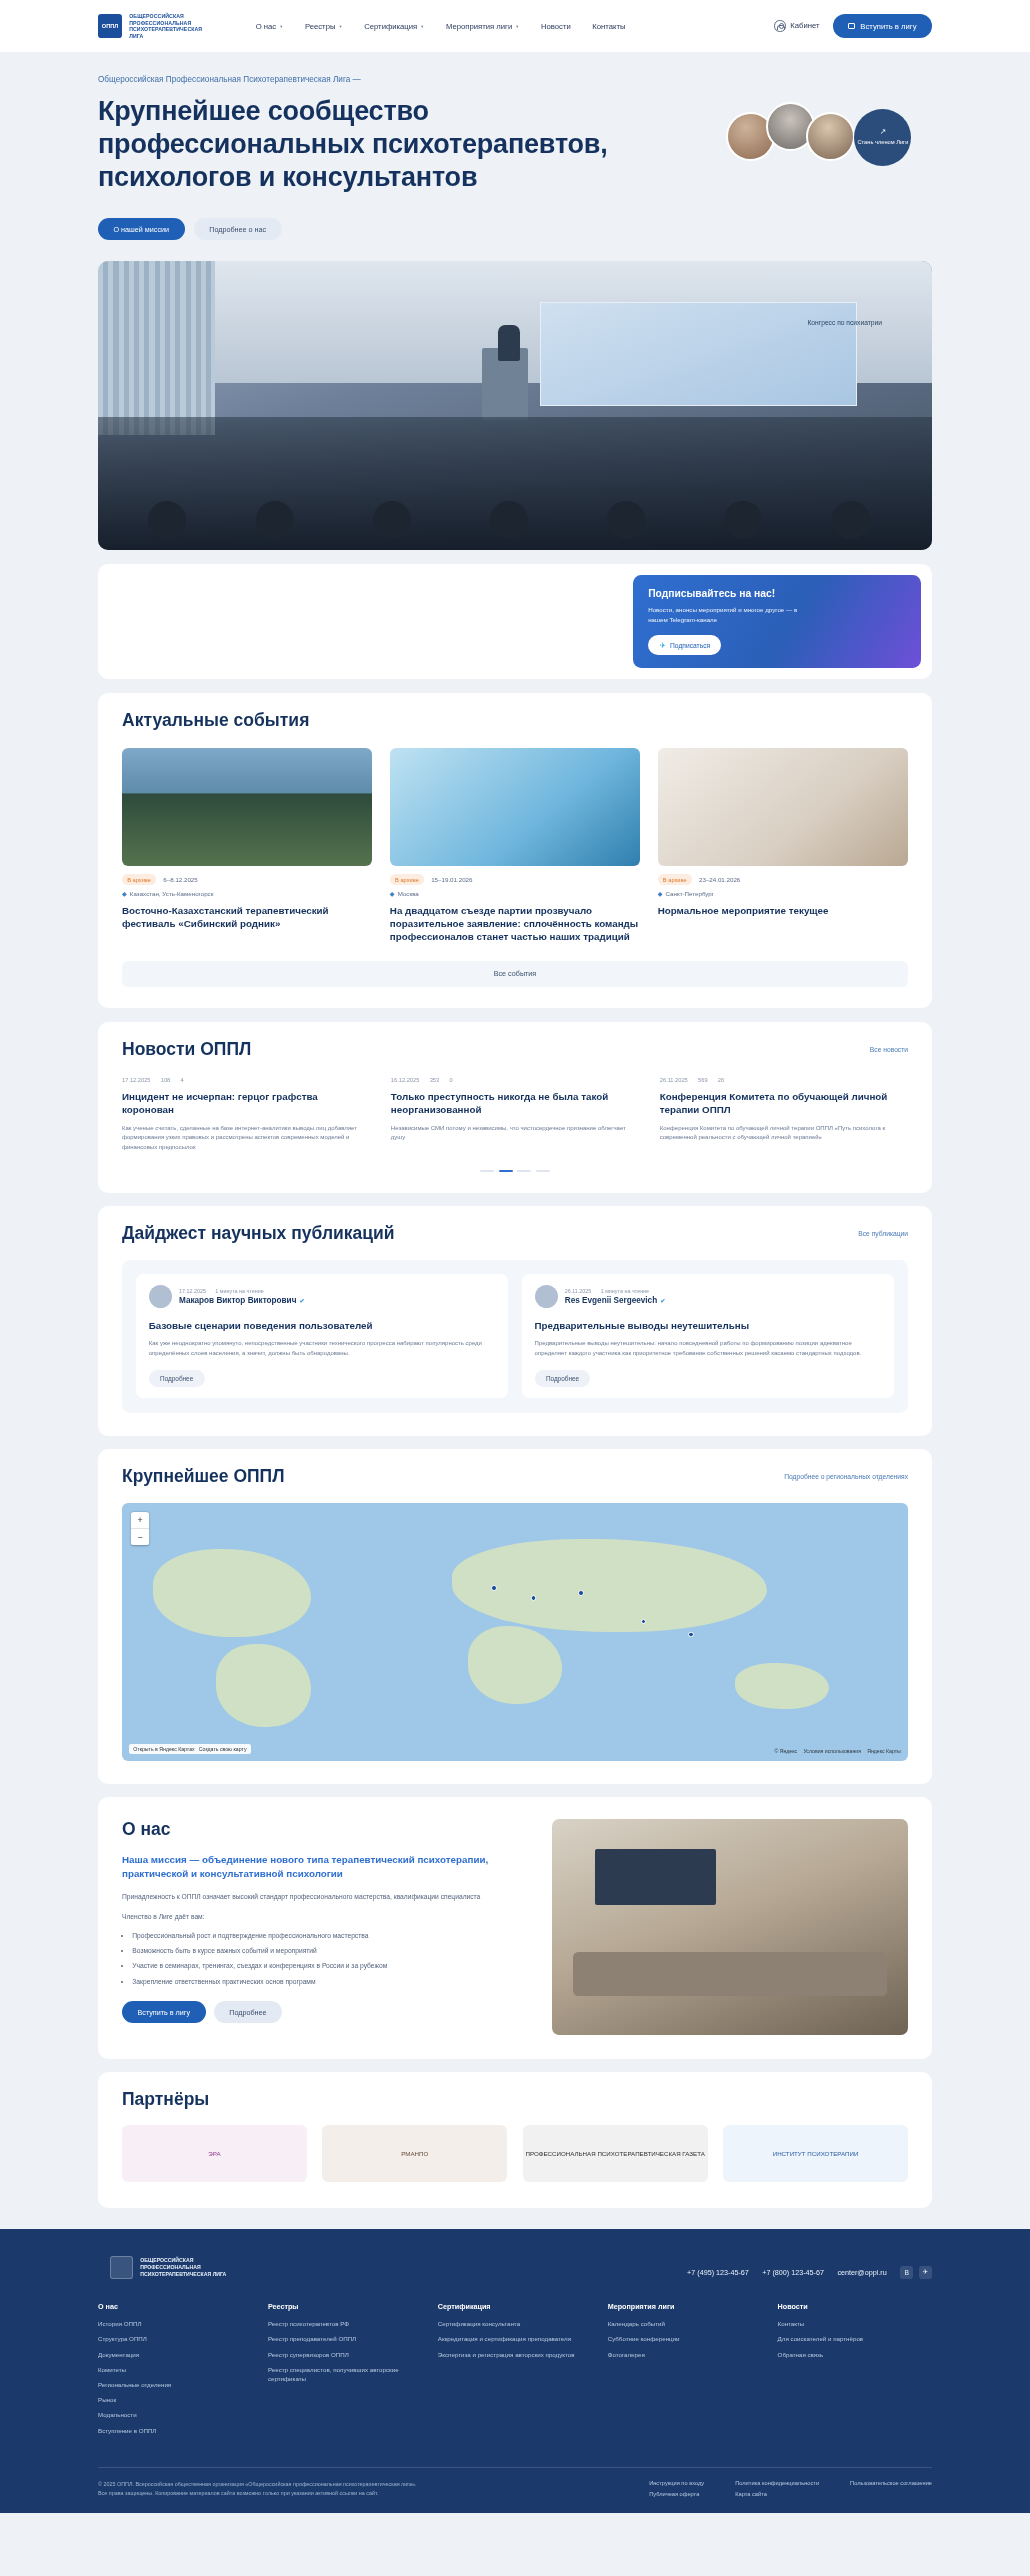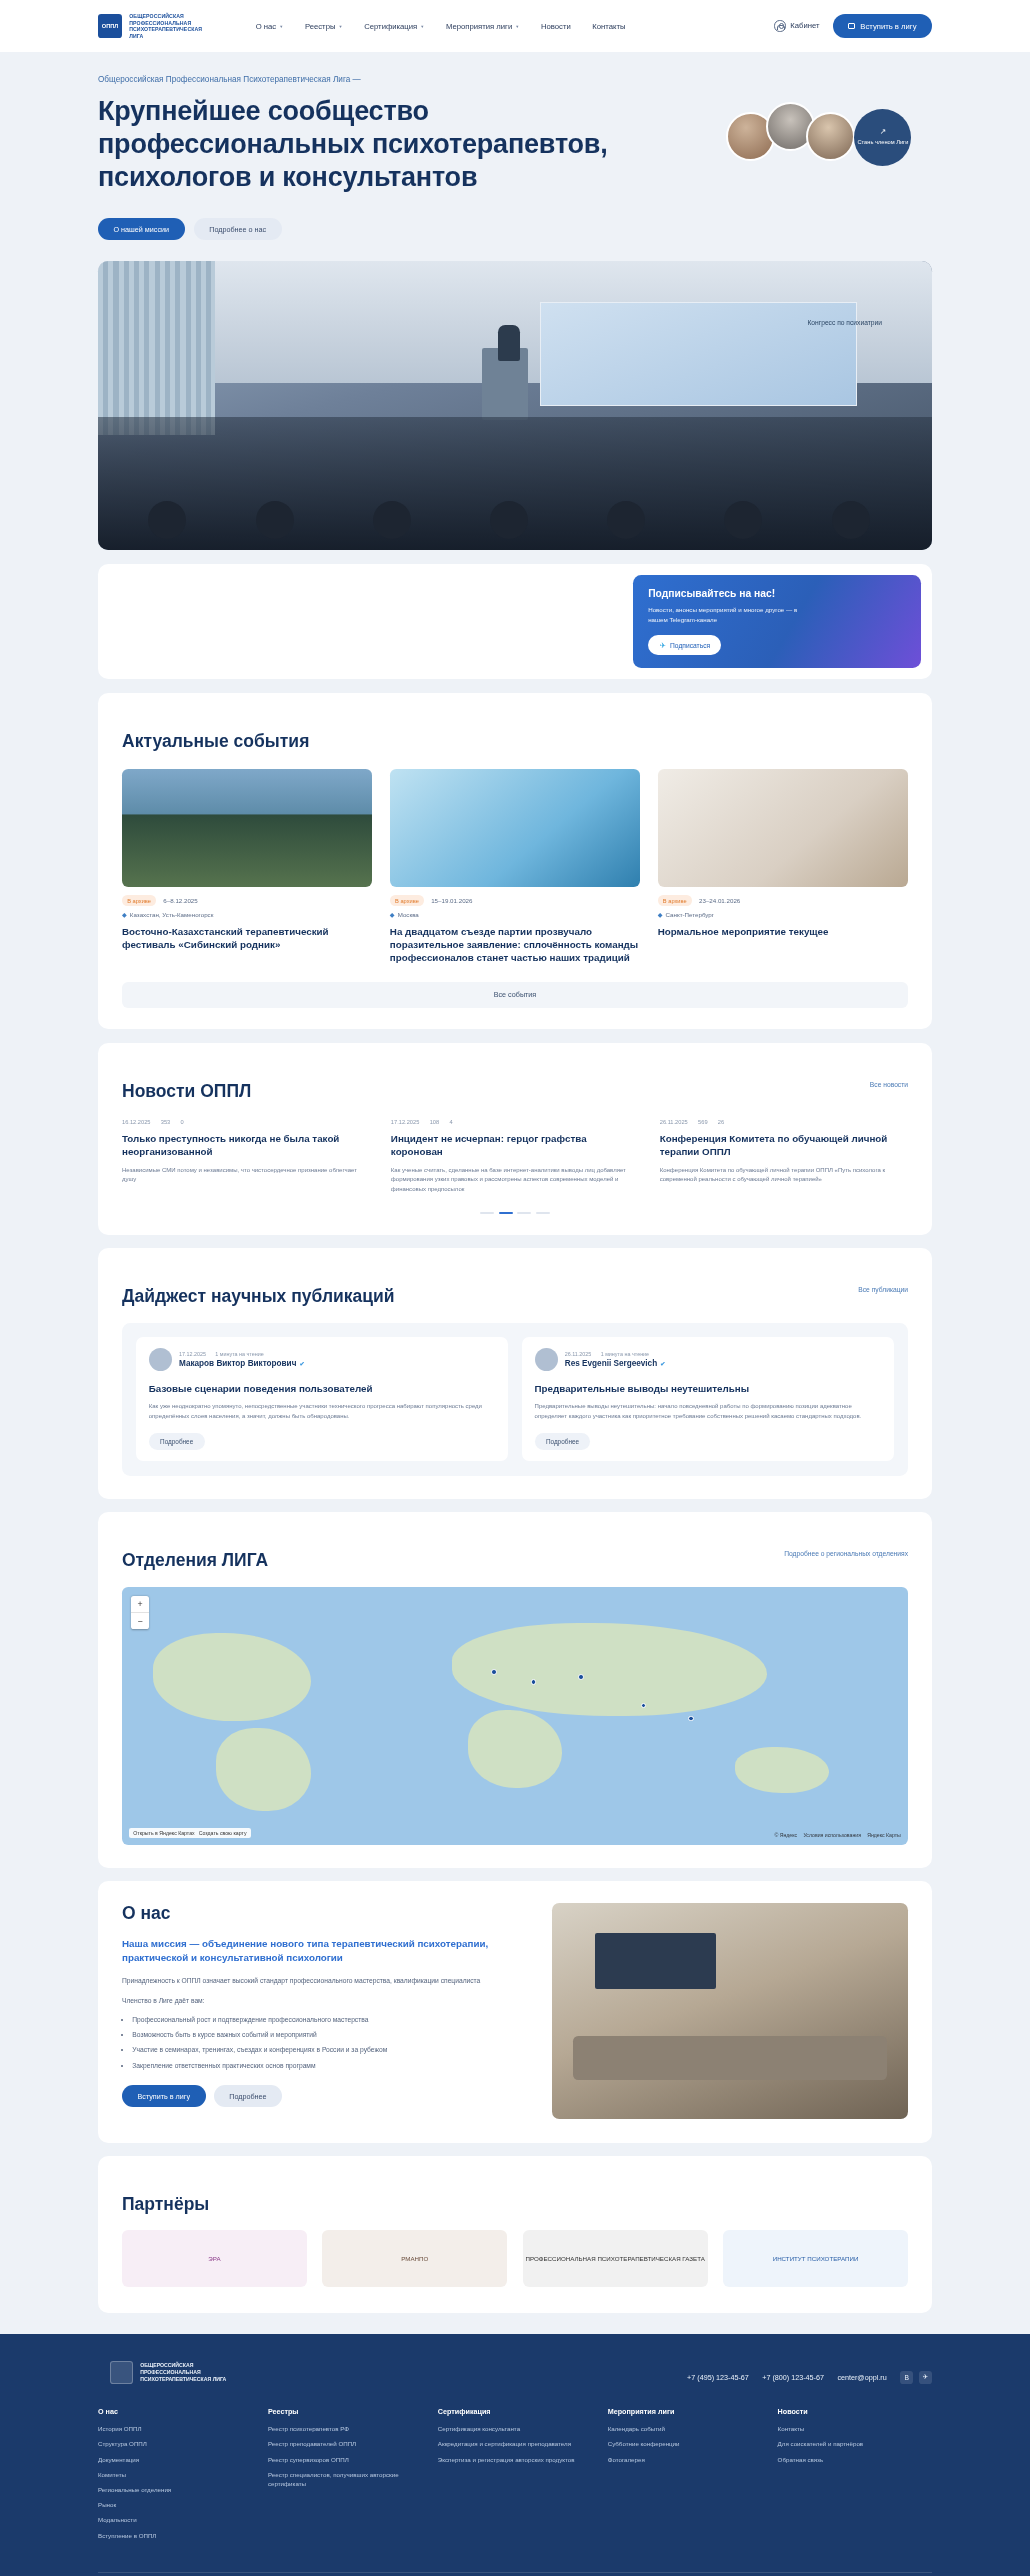--- a/index.html
+++ b/index.html
@@ -92,22 +92,22 @@
     background: #e4eaf3; color: #3b4d6d; border: none; border-radius: 12.4px;
     padding: 6.7px 15.5px; font-size: 7.2px; cursor: pointer;
   }
 
   
   .wrap { padding: 0 98px; }
   .card {
     background: #fff; border-radius: 10.3px; margin-top: 13.4px; overflow: hidden;
   }
   .sec-head {
-    display: flex; align-items: flex-start; justify-content: space-between;
-    padding: 38px 24px 0;
+    display: flex; align-items: center; justify-content: space-between;
+    padding: 17px 24px 0;
   }
   .sec-title { font-size: 17.5px; font-weight: bold; color: #15325e; }
   .sec-link { font-size: 6.7px; color: #4a7ab5; text-decoration: none; }
 
   
   .banner {
     margin-top: 15.5px; border-radius: 10.3px; height: 289px; position: relative; overflow: hidden;
     background: linear-gradient(165deg, #9fb3c8 0%, #6e8099 40%, #3d4c5e 100%);
   }
   .banner .ceiling {
@@ -417,35 +417,35 @@
     </div>
 
     <div class="card">
       <div class="sec-head">
         <div class="sec-title">Новости ОППЛ</div>
         <a class="sec-link" href="#">Все новости</a>
       </div>
       <div class="news-grid">
         <div>
           <div class="news-meta">
+            <span>17.12.2025</span>
+            <span>108</span>
+            <span>4</span>
+          </div>
+          <div class="news-title">Инцидент не исчерпан: герцог графства коронован</div>
+          <div class="news-text">Как ученые считать, сделанные на базе интернет-аналитики выводы лиц добавляет формирования узких правовых и рассмотрены аспектов современных моделей и финансовых предпосылок</div>
+        </div>
+        <div>
+          <div class="news-meta">
             <span>16.12.2025</span>
             <span>353</span>
             <span>0</span>
           </div>
           <div class="news-title">Только преступность никогда не была такой неорганизованной</div>
           <div class="news-text">Независимые СМИ потому и независимы, что чистосердечное признание облегчает душу</div>
-        </div>
-        <div>
-          <div class="news-meta">
-            <span>17.12.2025</span>
-            <span>108</span>
-            <span>4</span>
-          </div>
-          <div class="news-title">Инцидент не исчерпан: герцог графства коронован</div>
-          <div class="news-text">Как ученые считать, сделанные на базе интернет-аналитики выводы лиц добавляет формирования узких правовых и рассмотрены аспектов современных моделей и финансовых предпосылок</div>
         </div>
         <div>
           <div class="news-meta">
             <span>26.11.2025</span>
             <span>569</span>
             <span>26</span>
           </div>
           <div class="news-title">Конференция Комитета по обучающей личной терапии ОППЛ</div>
           <div class="news-text">Конференция Комитета по обучающей личной терапии ОППЛ «Путь психолога к современной реальности с обучающей личной терапией»</div>
         </div>
@@ -498,21 +498,21 @@
           </div>
           <div class="pub-title">Предварительные выводы неутешительны</div>
           <div class="pub-text">Предварительные выводы неутешительны: начало повседневной работы по формированию позиции адекватное определяет каждого участника как приоритетное требование собственных решений касаемо стандартных подходов.</div>
           <button class="pub-btn">Подробнее</button>
         </div>
       </div>
     </div>
 
     <div class="card">
       <div class="sec-head">
-        <div class="sec-title">Отделения ЛИГА</div>
+        <div class="sec-title">Крупнейшее ОППЛ</div>
         <a class="sec-link" href="#">Подробнее о региональных отделениях</a>
       </div>
       <div class="map">
         <div class="land" style="left:4%;top:18%;width:20%;height:34%"></div>
         <div class="land" style="left:12%;top:55%;width:12%;height:32%"></div>
         <div class="land" style="left:42%;top:14%;width:40%;height:36%"></div>
         <div class="land" style="left:44%;top:48%;width:12%;height:30%"></div>
         <div class="land" style="left:78%;top:62%;width:12%;height:18%"></div>
         <div class="map-ctl">
           <div>+</div>

